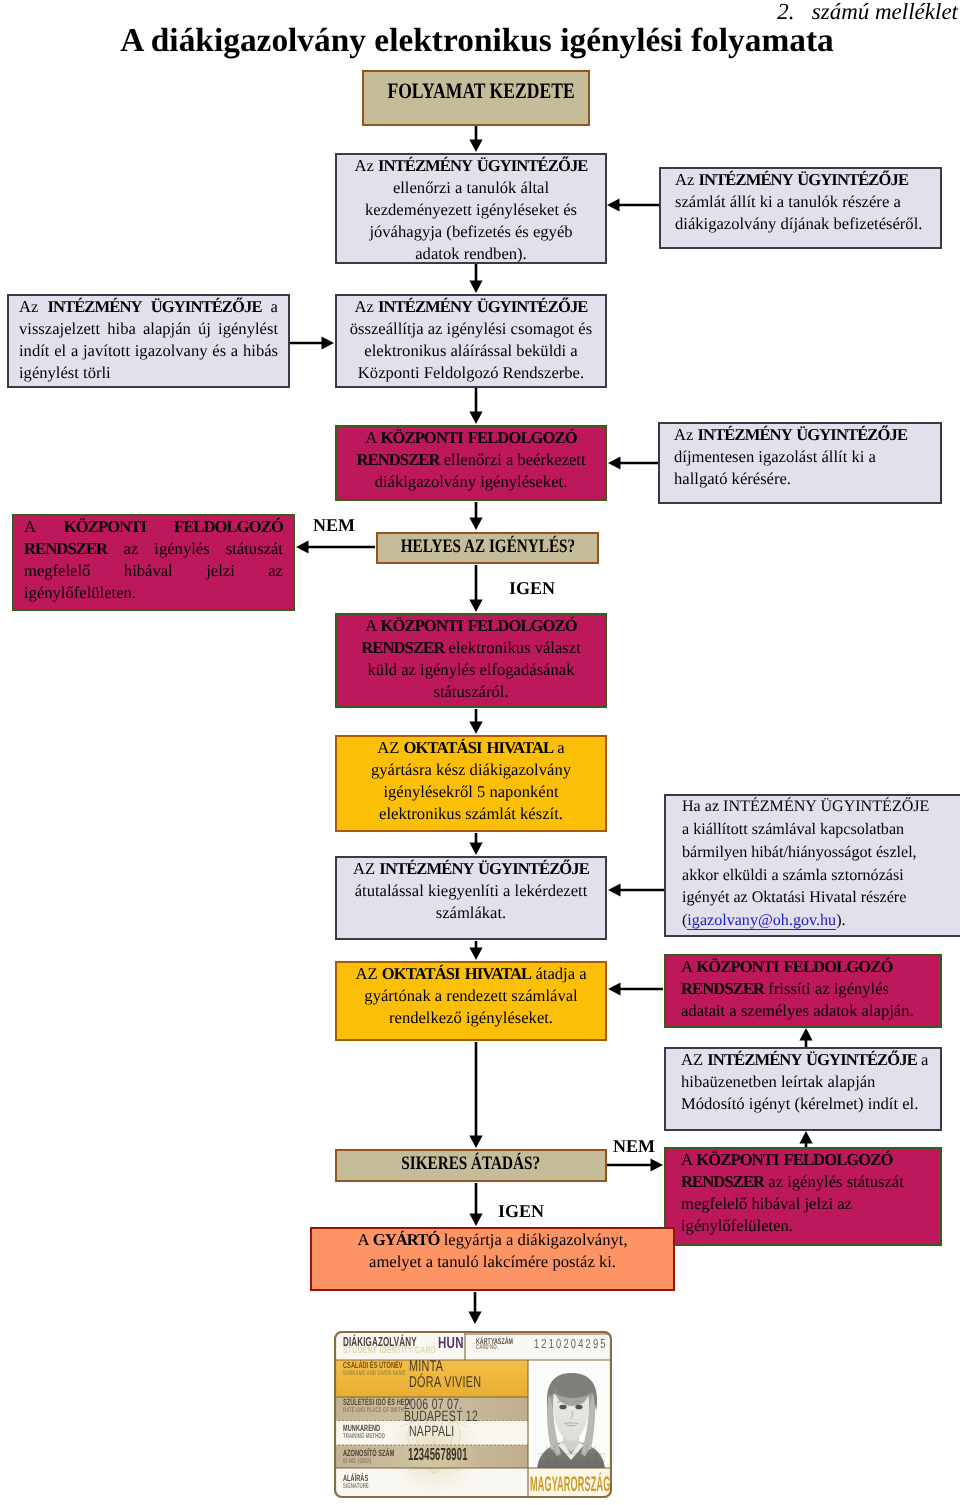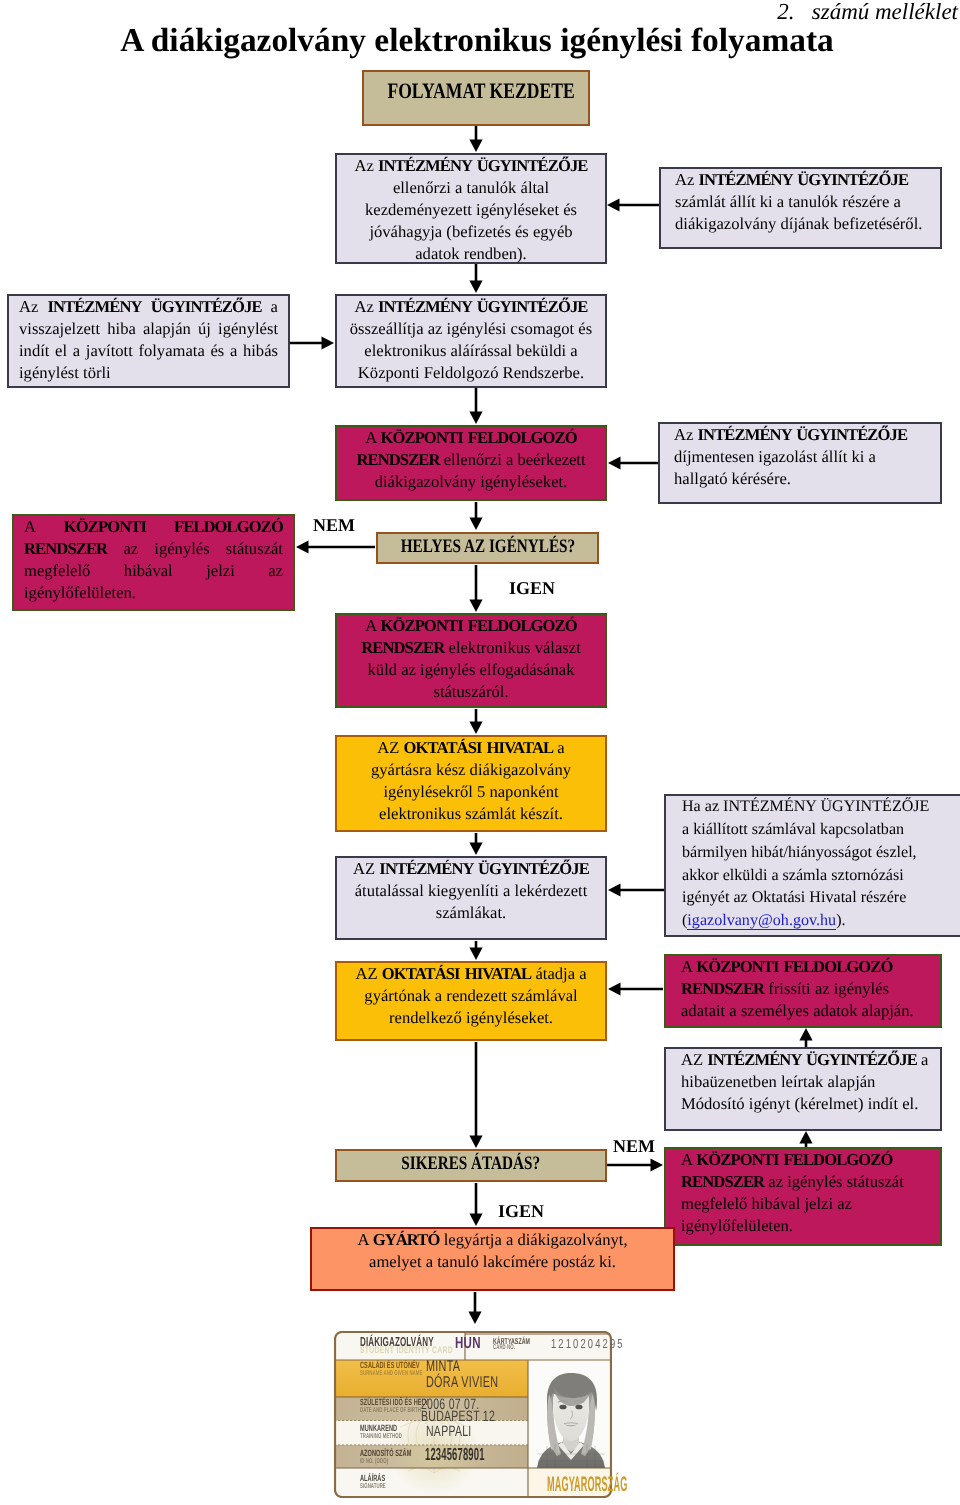--- a/index.html
+++ b/index.html
@@ -114,21 +114,21 @@
           <span>hiba</span>
           <span>alapján</span>
           <span>új</span>
           <span>igénylést</span>
         </div>
         <div>
           <span>indít</span>
           <span>el</span>
           <span>a</span>
           <span>javított</span>
-          <span>folyamata</span>
+          <span>igazolvany</span>
           <span>és</span>
           <span>a</span>
           <span>hibás</span>
         </div>
         <div class="lastline">igénylést törli</div>
       </div>
     </div>
 
   <div class="box purple" style="left:335px;top:294px;width:272px;height:94px;">
     <div class="inner">
@@ -375,21 +375,21 @@
           <path d="M0,114 H194" stroke-dasharray="2.2 1.8" stroke="#9a8660"></path>
           <path d="M0,137 H278" stroke="#7d6340"></path>
           <path d="M194,29 V167" stroke="#7d6340"></path>
           <path d="M131,0 V29" stroke="#7d6340"></path>
           <path d="M131,3 H277" stroke="#7d6340"></path>
           <path d="M277,3 V29" stroke="#7d6340"></path>
         </g>
       </g>
       <rect x="1" y="1" width="276" height="165" rx="7" fill="none" stroke="#8a6b43" stroke-width="2.2"></rect>
     </svg>
-    <div style="position:absolute;left:17px;top:0;width:278px;height:140px;font-family:'Liberation Sans',sans-serif;">
+    <div style="position:absolute;left:0;top:0;width:278px;height:140px;font-family:'Liberation Sans',sans-serif;">
       <div style="position:absolute;left:9px;top:2.5px;font-size:13px;color:#4a4038;font-weight:bold;letter-spacing:0.2px;transform:scaleX(0.62);transform-origin:left top;">DIÁKIGAZOLVÁNY</div>
       <div style="position:absolute;left:9px;top:14px;font-size:9.5px;color:#ded7b0;font-weight:bold;letter-spacing:0.4px;transform:scaleX(0.72);transform-origin:left top;">STUDENT IDENTITY CARD</div>
       <div style="position:absolute;left:104px;top:4px;font-size:16px;color:#593667;font-weight:bold;letter-spacing:0.4px;transform:scaleX(0.72);transform-origin:left top;">HUN</div>
       <div style="position:absolute;left:142px;top:4.5px;font-size:8.5px;color:#5b5043;font-weight:bold;letter-spacing:0.1px;transform:scaleX(0.62);transform-origin:left top;">KÁRTYASZÁM</div>
       <div style="position:absolute;left:142px;top:13px;font-size:7px;color:#8d8270;font-weight:bold;letter-spacing:0.1px;transform:scaleX(0.62);transform-origin:left top;">CARD NO.</div>
       <div style="position:absolute;left:200px;top:5px;font-size:13px;color:#6a6762;letter-spacing:3px;font-family:'Liberation Sans',sans-serif;transform:scaleX(0.72);transform-origin:left top;">1210204295</div>
 
       <div style="position:absolute;left:9px;top:29px;font-size:9px;color:#7a4e10;font-weight:bold;letter-spacing:0.1px;transform:scaleX(0.62);transform-origin:left top;">CSALÁDI ÉS UTÓNÉV</div>
       <div style="position:absolute;left:9px;top:38.5px;font-size:7px;color:#b08a38;font-weight:bold;letter-spacing:0.1px;transform:scaleX(0.62);transform-origin:left top;">SURNAME AND GIVEN NAME</div>
       <div style="position:absolute;left:75px;top:27px;font-size:15.5px;color:#44392c;letter-spacing:0.4px;transform:scaleX(0.7);transform-origin:left top;">MINTA</div>

